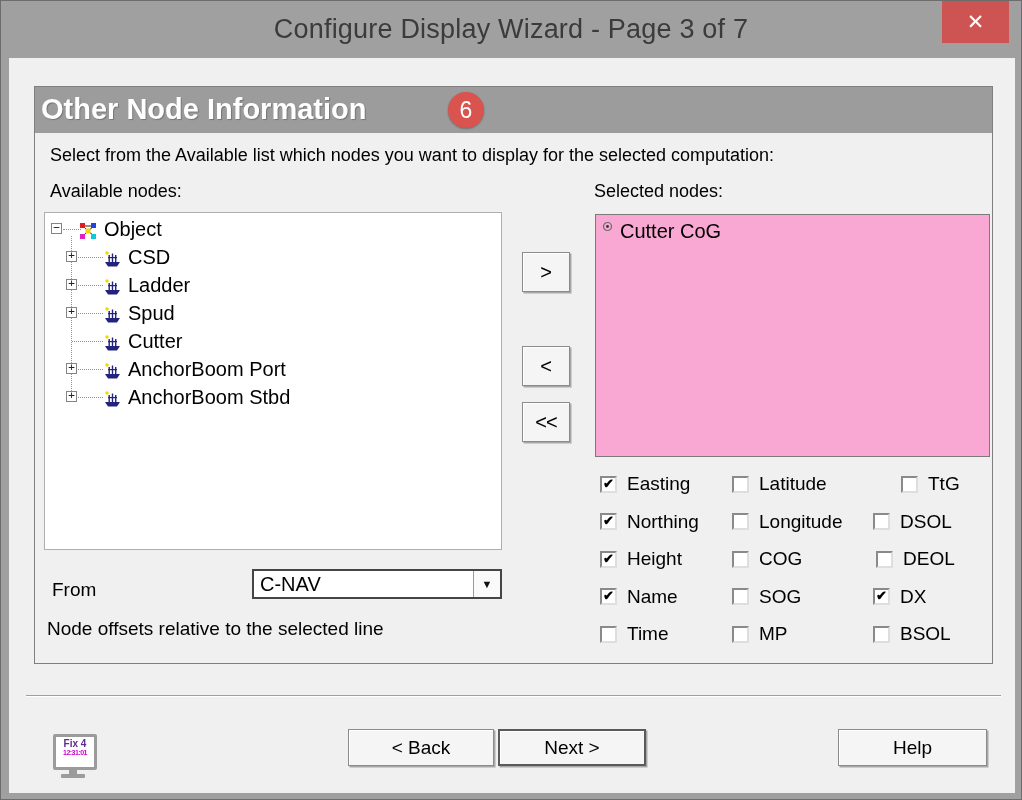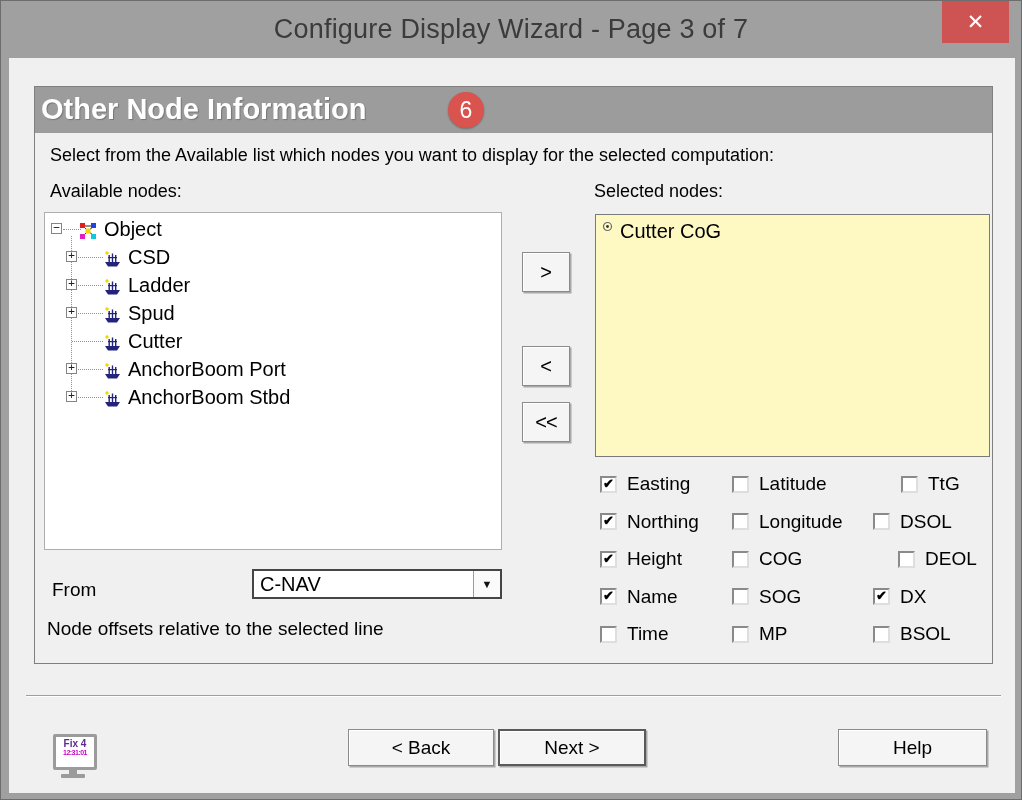--- a/index.html
+++ b/index.html
@@ -31,21 +31,21 @@
   .tree-row.root .node-icon{left:33px;}
   .tree-row.child .node-icon{left:57px;}
   .tree-row .tlabel{position:absolute;top:0;line-height:28px;}
   .tree-row.root .tlabel{left:57px;}
   .tree-row.child .tlabel{left:81px;}
   .btn3d{background:#f5f5f5;border:1px solid #8b8b8b;box-shadow:inset 1px 1px 0 #ffffff,1.5px 1.5px 0 rgba(110,110,110,.55);color:#000;text-align:center;cursor:pointer;box-sizing:border-box;}
   .mv{position:absolute;left:487px;width:48px;height:40px;font-size:20px;line-height:38px;font-family:"Liberation Sans",sans-serif;}
   .mv-add{top:165px;}
   .mv-remove{top:259px;}
   .mv-removeall{top:315px;letter-spacing:-1px;}
-  .sel-box{position:absolute;left:560px;top:127px;width:395px;height:243px;background:#fef9c3;border:1px solid #7a7a7a;box-sizing:border-box;padding:5px 6px;}
+  .sel-box{position:absolute;left:560px;top:127px;width:395px;height:243px;background:#f9a8d4;border:1px solid #7a7a7a;box-sizing:border-box;padding:5px 6px;}
   .sel-item{font-size:20px;color:#000;cursor:default;}
   .sel-item svg{margin-right:7px;vertical-align:6px;}
   .check-grid{position:absolute;left:565px;top:385px;width:392px;}
   .check-row{position:absolute;height:24px;display:flex;align-items:center;cursor:default;}
   .cb{width:17px;height:17px;background:#fff;border:2px solid;border-color:#8a8a8a #dedede #dedede #8a8a8a;box-sizing:border-box;font-size:13px;line-height:12px;text-align:center;color:#000;font-weight:bold;}
   .cb-label{margin-left:10px;font-size:19px;color:#000;}
   .from-label{position:absolute;left:17px;top:492px;font-size:19px;color:#000;}
   .combo{position:absolute;left:217px;top:482px;width:250px;height:30px;background:#fff;border:2px solid #454545;box-sizing:border-box;cursor:pointer;}
   .combo-value{position:absolute;left:6px;top:0;line-height:26px;font-size:20px;color:#000;}
   .combo-arrow{position:absolute;right:0;top:0;width:26px;height:26px;border-left:1px solid #9a9a9a;text-align:center;line-height:26px;font-size:11px;color:#111;background:#fafafa;}
@@ -235,21 +235,21 @@
             <span class="cb-label">MP</span>
           </div>
           <div class="check-row" style="left: 273px; top: 0px; padding-left: 28px;">
             <span class="cb"></span>
             <span class="cb-label">TtG</span>
           </div>
           <div class="check-row" style="left: 273px; top: 37.5px;">
             <span class="cb"></span>
             <span class="cb-label">DSOL</span>
           </div>
-          <div class="check-row" style="left: 290px; top: 75px; padding-left: 8px;">
+          <div class="check-row" style="left: 268px; top: 75px; padding-left: 8px;">
             <span class="cb"></span>
             <span class="cb-label">DEOL</span>
           </div>
           <div class="check-row" style="left: 273px; top: 112.5px;">
             <span class="cb"><span>✔</span></span>
             <span class="cb-label">DX</span>
           </div>
           <div class="check-row" style="left: 273px; top: 150px;">
             <span class="cb"></span>
             <span class="cb-label">BSOL</span>

